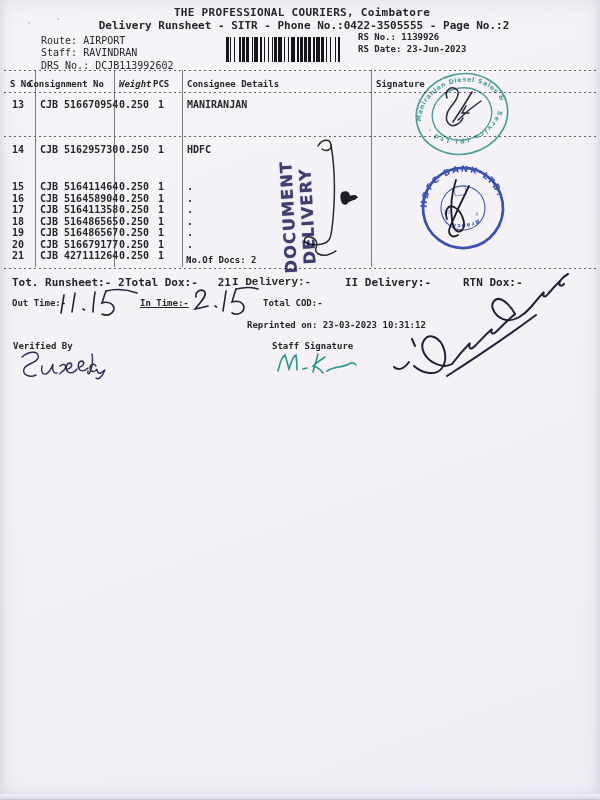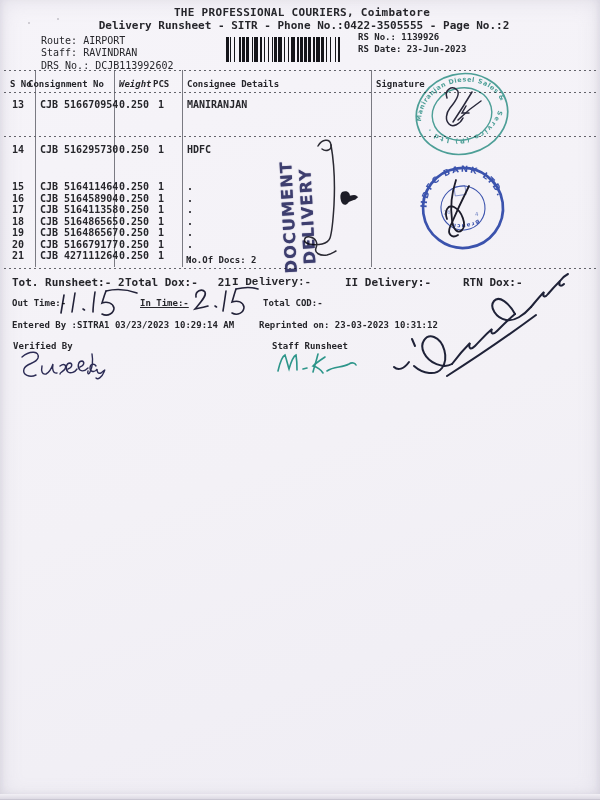--- a/index.html
+++ b/index.html
@@ -205,25 +205,24 @@
   <div class="abs sum" style="left:12px;">Tot. Runsheet:- 2</div>
   <div class="abs sum" style="left:125px;">Total Dox:-   21</div>
   <div class="abs sum" style="left:232px;font-family:Liberation Mono, monospace;">I Delivery:-</div>
   <div class="abs sum" style="left:345px;">II Delivery:-</div>
   <div class="abs sum" style="left:463px;">RTN Dox:-</div>
 
   <div class="abs sum2" style="left:12px;">Out Time:-</div>
   <div class="abs sum2" style="left:140px;text-decoration:underline;">In Time:-</div>
   <div class="abs sum2" style="left:263px;">Total COD:-</div>
 
-  <div class="abs sum3" style="left:12px;">Entered By :SITRA1 03/23/2023 10:29:14 AM</div>
-  <div class="abs sum3" style="left:259px;">Reprinted on: 23-03-2023 10:31:12</div>
+  <div class="abs sum3" style="left:247px;">Reprinted on: 23-03-2023 10:31:12</div>
 
   <div class="abs sum4" style="left:13px;">Verified By</div>
-  <div class="abs sum4" style="left:272px;">Staff Runsheet</div>
+  <div class="abs sum4" style="left:272px;">Staff Signature</div>
 
   <div class="dd-stamp">DOCUMENT DELIVERY</div>
 
   <svg class="ink-overlay" width="600" height="800" viewBox="0 0 600 800">
     <defs>
       <path id="m-top" d="M 420,118 A 42,36 0 1 1 504,118"></path>
       <path id="m-bot" d="M 501,112 A 40,34 0 0 1 423,112"></path>
       <path id="h-top" d="M 428,214 A 36,34 0 1 1 498,214"></path>
       <path id="h-bot" d="M 493,206 A 33,31 0 0 1 433,206"></path>
     </defs>

